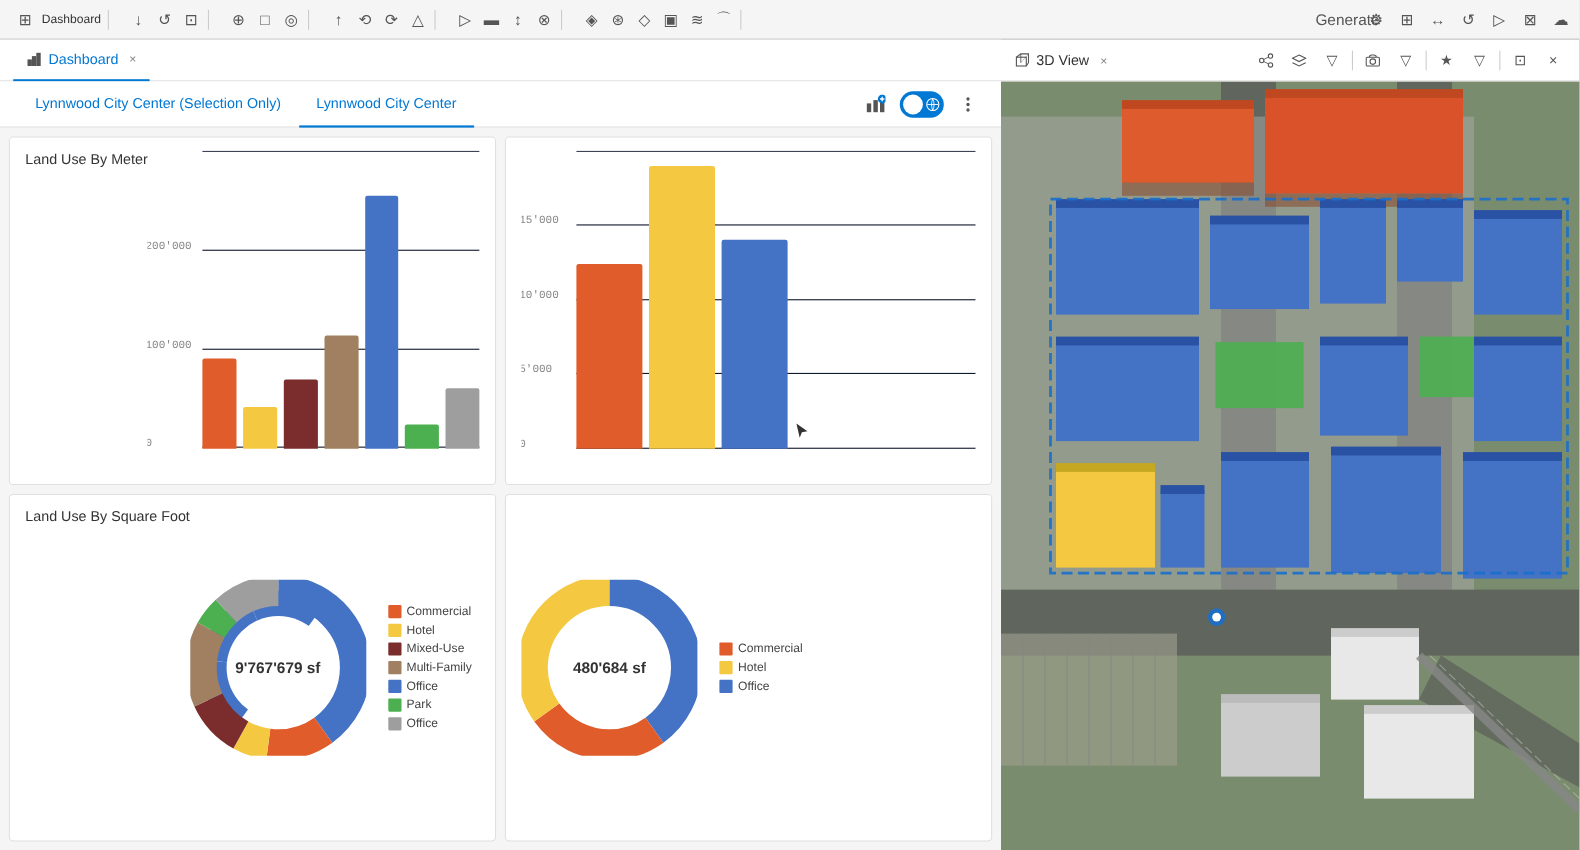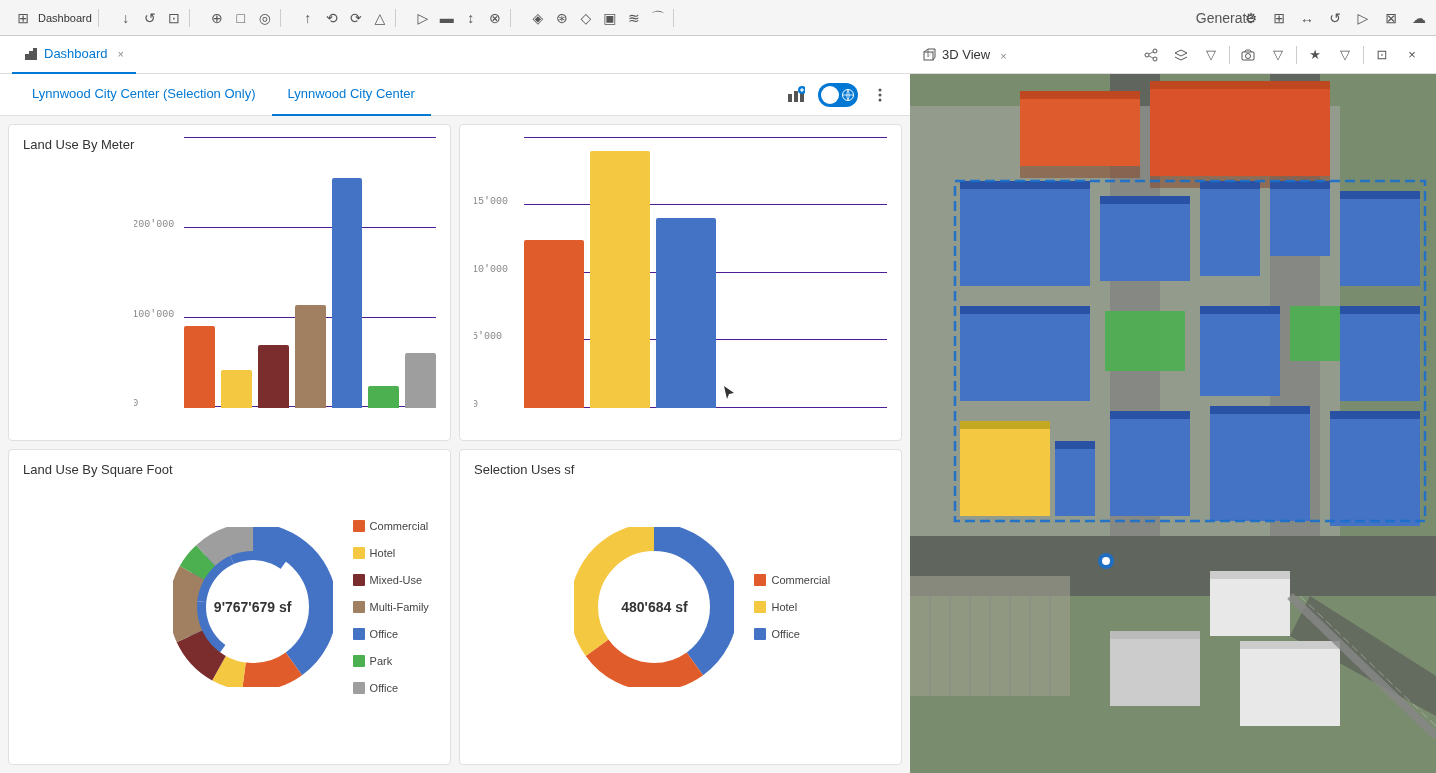--- a/index.html
+++ b/index.html
@@ -143,21 +143,21 @@
       top: 0;
       right: 0;
       bottom: 20px;
       display: flex;
       flex-direction: column;
       justify-content: space-between;
     }
     .gridline {
       width: 100%;
       height: 1px;
-      background: #4c1d95;
+      background: #0f172a;
       position: relative;
       font-family: Liberation Mono, monospace;
     }
     .gridline-label {
       position: absolute;
       left: -52px;
       top: -8px;
       font-size: 10px;
       color: #888;
       white-space: nowrap;
@@ -188,21 +188,21 @@
       position: absolute;
       top: 50%;
       left: 50%;
       transform: translate(-50%, -50%);
       text-align: center;
       font-size: 14px;
       font-weight: 600;
       color: #333;
       white-space: nowrap;
     }
-    .legend { display: flex; flex-direction: column; gap: 15px; font-size: 11px; color: #444; }
+    .legend { display: flex; flex-direction: column; gap: 5px; font-size: 11px; color: #444; }
     .legend-item { display: flex; align-items: center; gap: 5px; }
     .legend-color { width: 12px; height: 12px; border-radius: 1px; flex-shrink: 0; }
 
     
     .view3d-panel {
       flex: 1;
       display: flex;
       flex-direction: column;
       background: #888;
       position: relative;
@@ -461,21 +461,20 @@
             </div>
             <div class="legend-item">
               <div class="legend-color" style="background:#9E9E9E;"></div>
               <span>Office</span>
             </div>
           </div>
         </div>
       </div>
 
       <div class="chart-card">
-        <div class="chart-title">Selection Uses sf</div>
         <div class="donut-section">
           <div class="donut-wrapper">
             <svg width="160" height="160" viewBox="0 0 160 160">
 
               <circle cx="80" cy="80" r="70" fill="none" stroke="#4472C4" stroke-width="28" stroke-dasharray="175.9 263.9" stroke-dashoffset="0" transform="rotate(-90 80 80)"></circle>
               <circle cx="80" cy="80" r="70" fill="none" stroke="#E05C2A" stroke-width="28" stroke-dasharray="110 330" stroke-dashoffset="-175.9" transform="rotate(-90 80 80)"></circle>
               <circle cx="80" cy="80" r="70" fill="none" stroke="#F5C842" stroke-width="28" stroke-dasharray="154 286" stroke-dashoffset="-285.9" transform="rotate(-90 80 80)"></circle>
               <circle cx="80" cy="80" r="47" fill="#fff"></circle>
             </svg>
             <div class="donut-label">480'684 sf</div>

